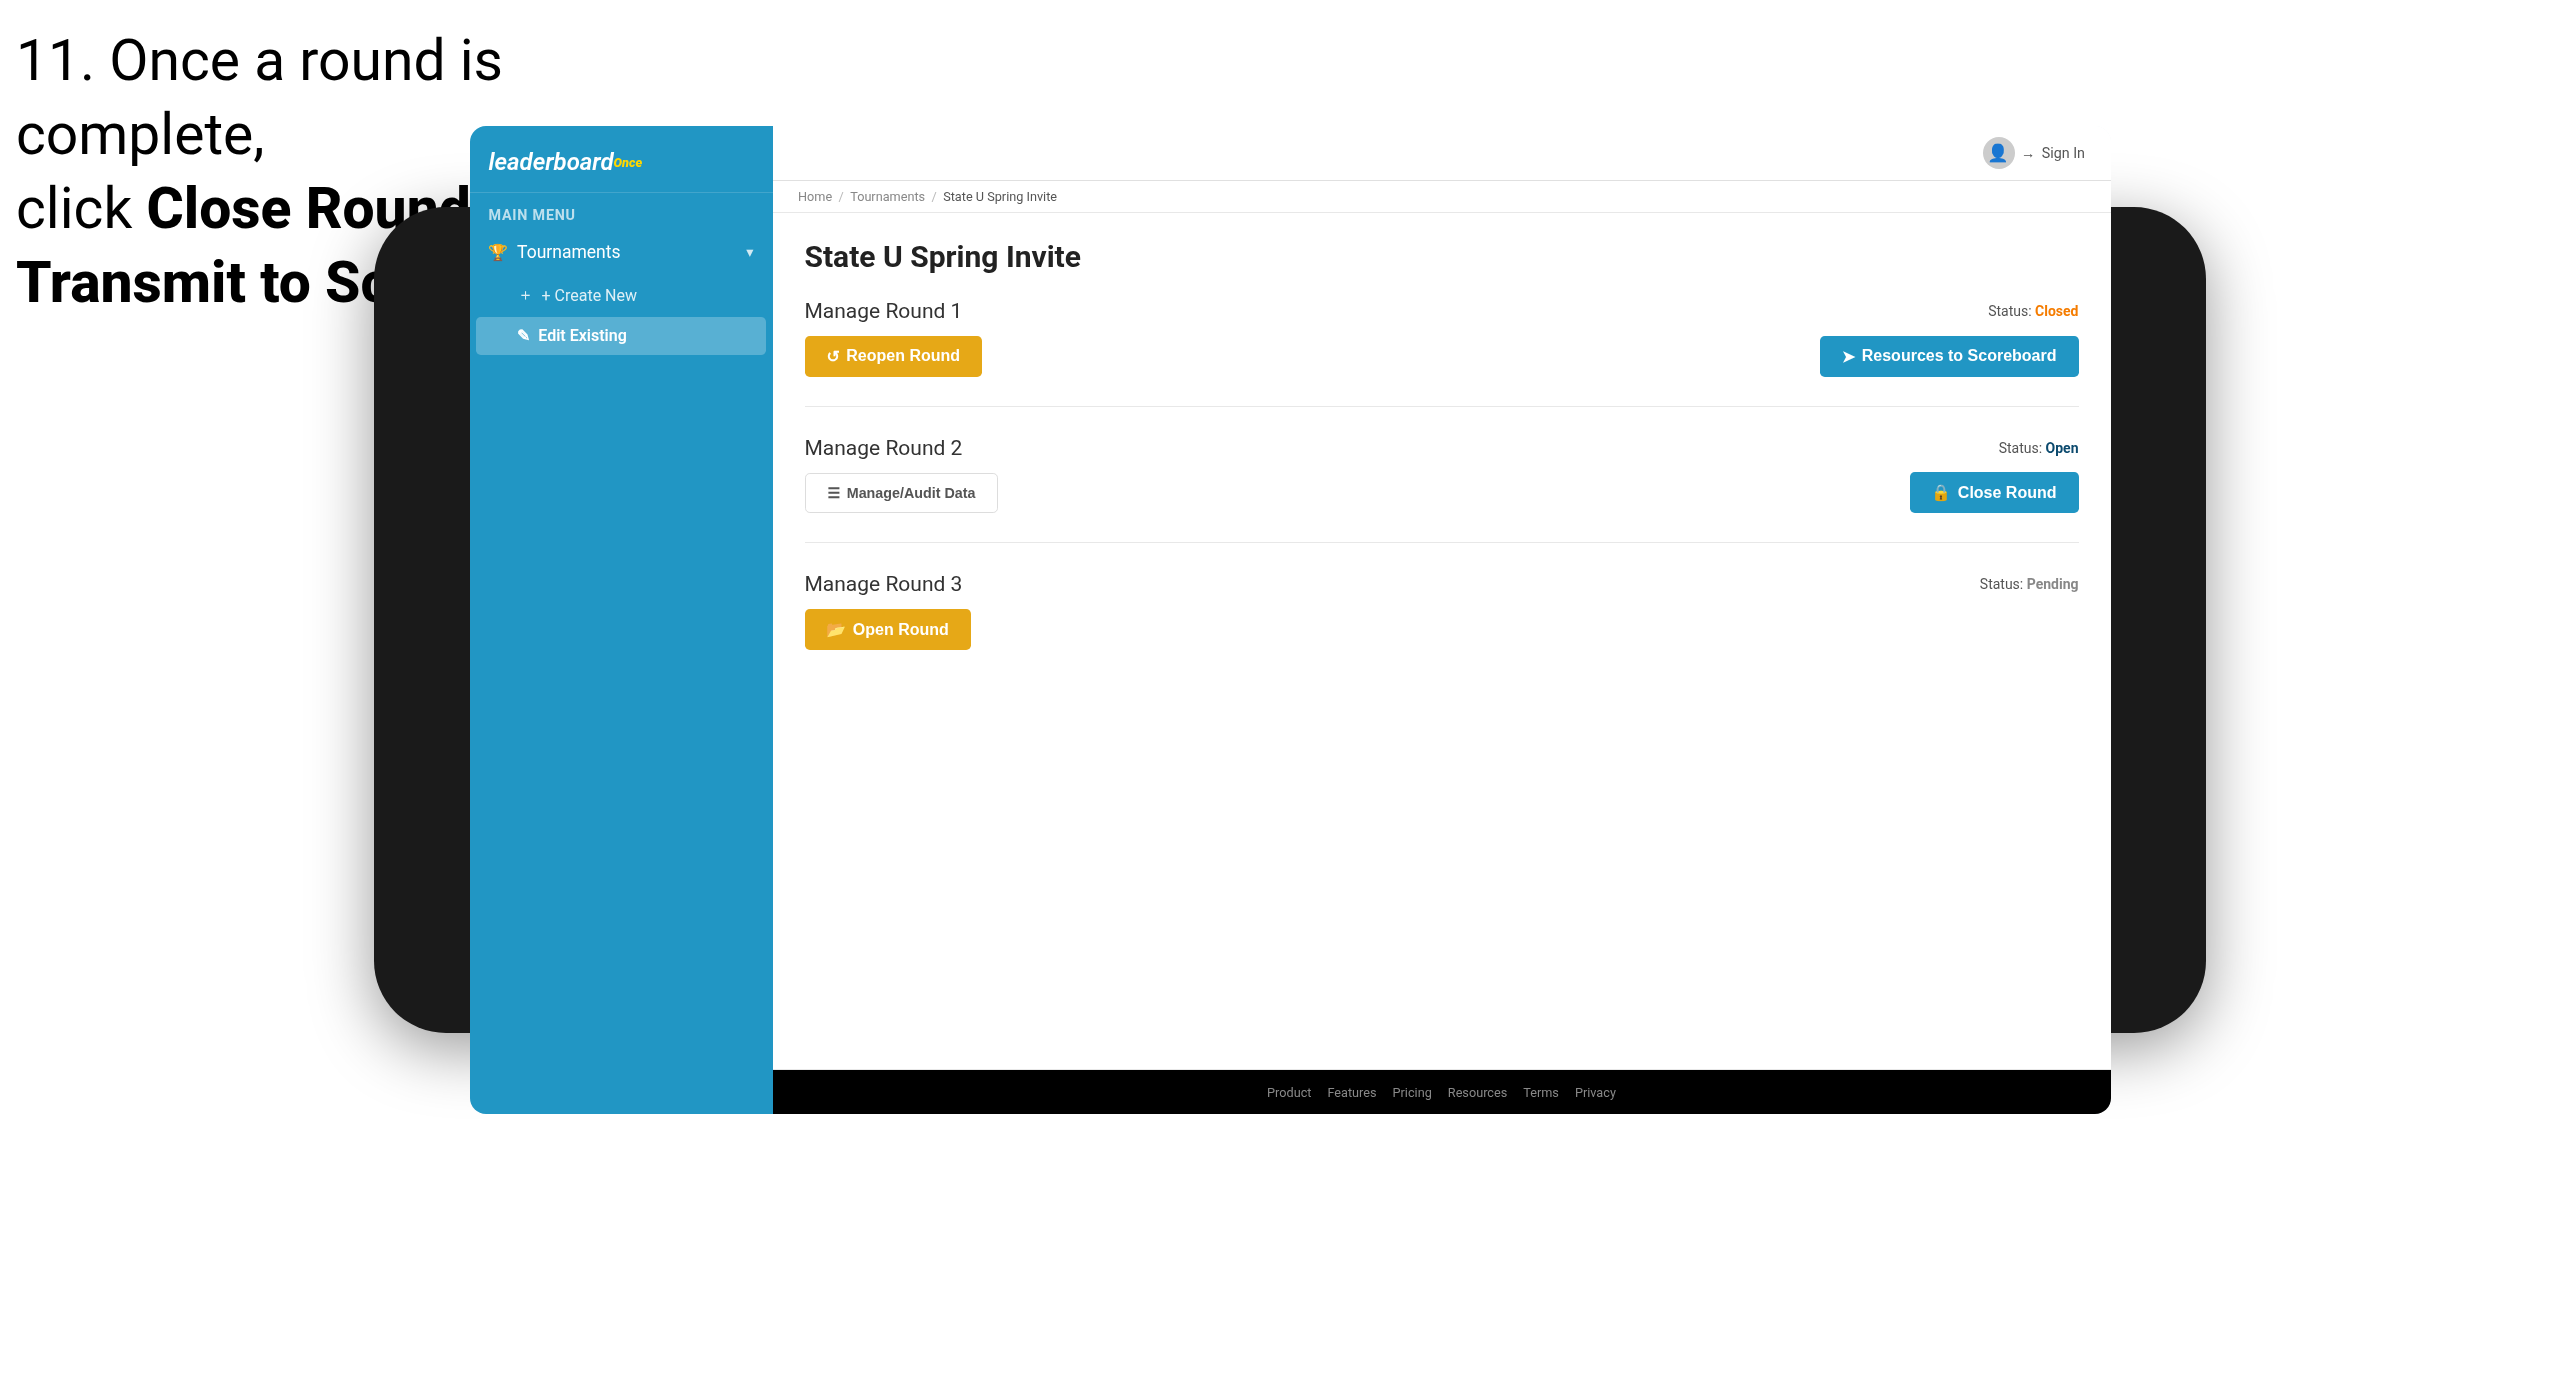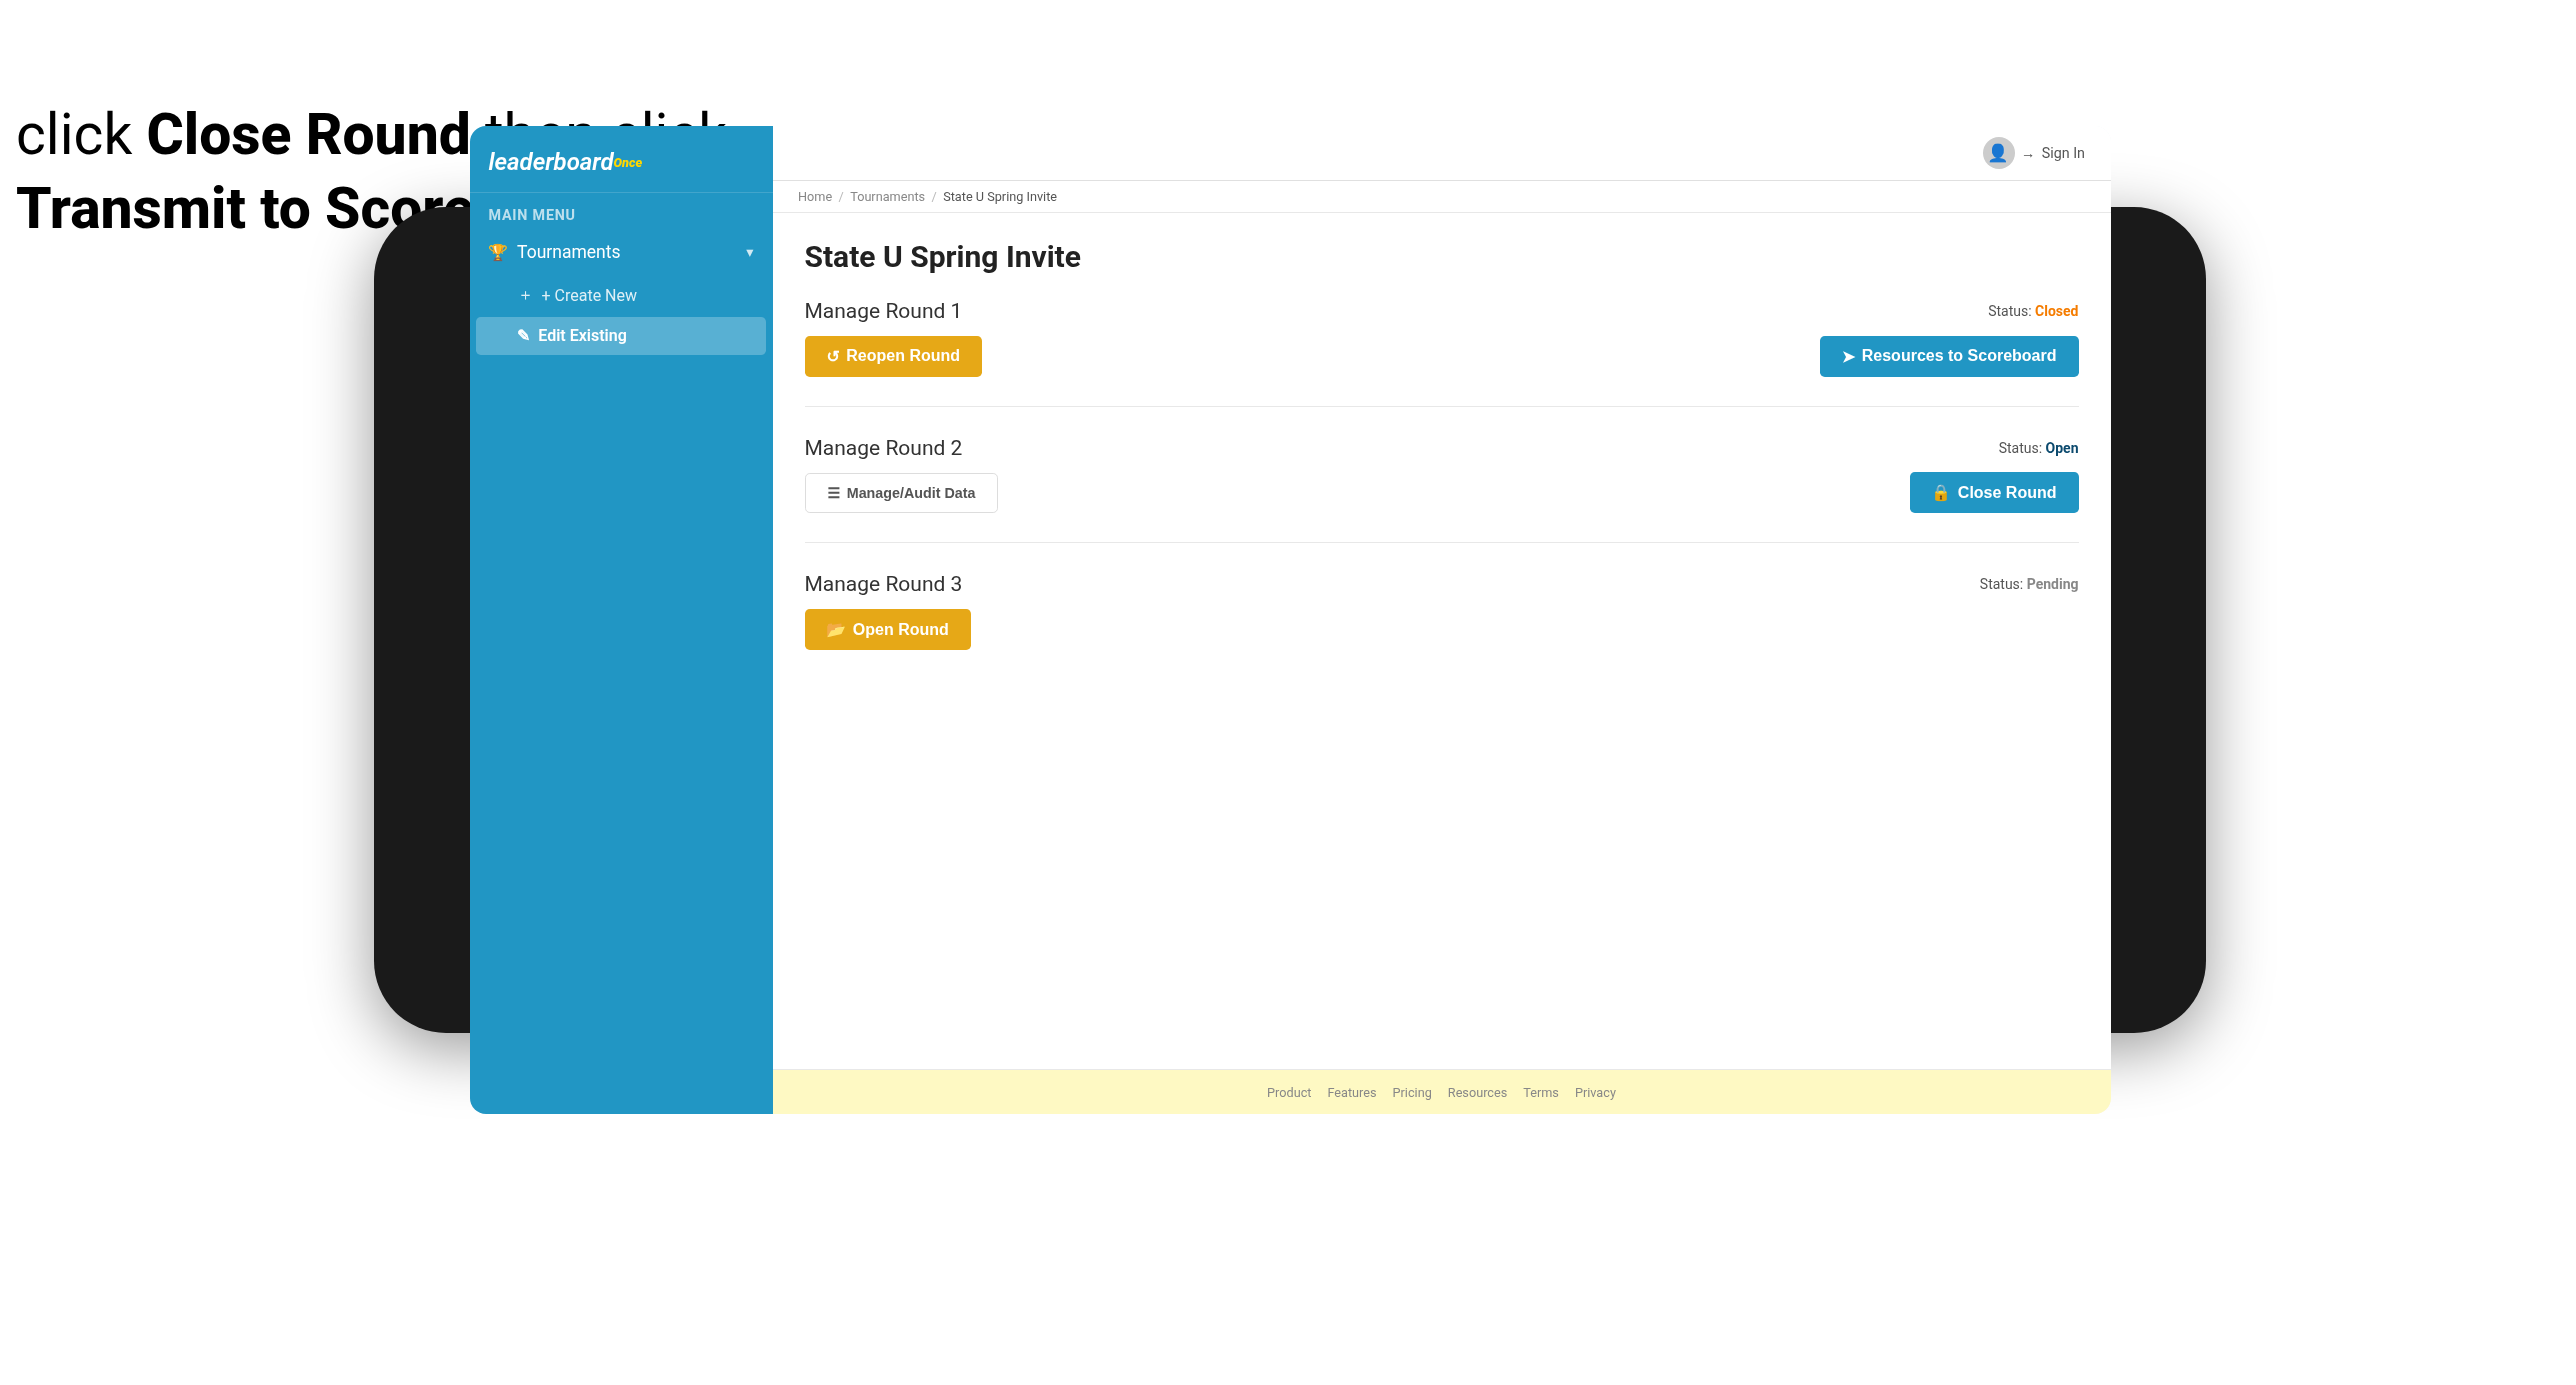--- a/index.html
+++ b/index.html
@@ -307,39 +307,39 @@
 
     .btn-outline {
       background: #fff;
       color: #555;
       border: 0.8px solid #ddd;
       font-size: 14.3px;
     }
 
     
     .footer {
-      background: #fef9c3;
+      background: #000000;
       border-top: 0.8px solid #e8e8e8;
       padding: 14.3px 25.5px;
       display: flex;
       justify-content: center;
       gap: 16px;
     }
 
     .footer-link {
       color: #888;
       font-size: 12.7px;
       cursor: pointer;
     }
   </style>
 </head>
 <body>
 
 <div class="instruction-text">
-  <br>
+  <span>11. Once a round is complete,</span><br>
   <span>
     <span>click </span><strong>Close Round</strong><span> then click</span>
   </span><br>
   <strong>Transmit to Scoreboard.</strong>
 </div>
 
 <svg class="arrow-svg" viewBox="0 0 3234 1740">
   <line x1="930" y1="310" x2="1820" y2="780" stroke="#e91e63" stroke-width="12" stroke-linecap="round"></line>
   <polygon points="1820,780 1770,750 1790,800" fill="#e91e63"></polygon>
 </svg>

